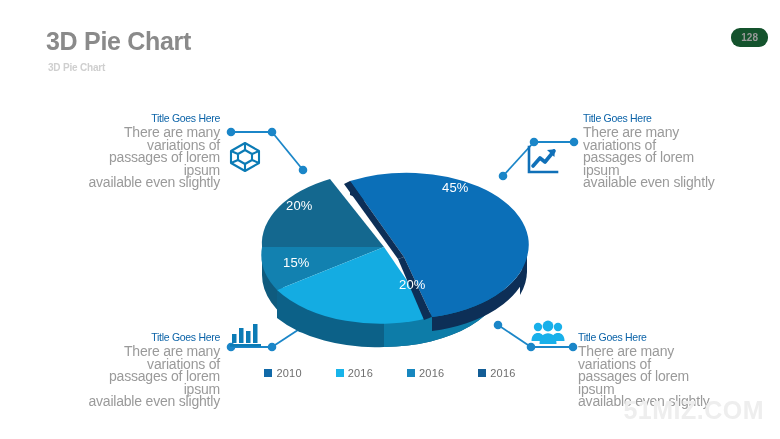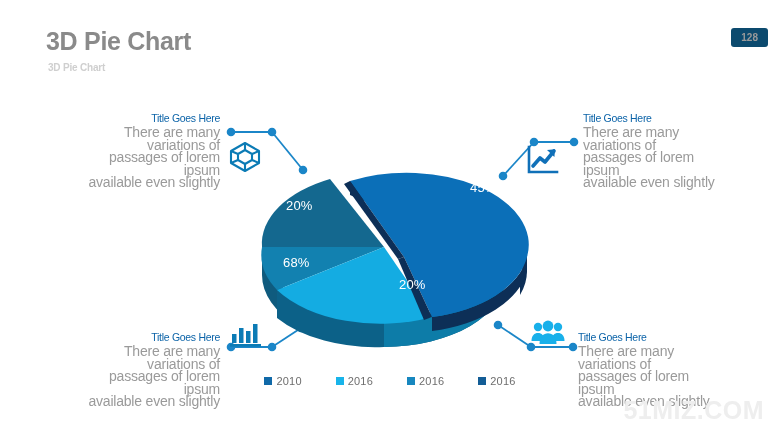--- a/index.html
+++ b/index.html
@@ -17,23 +17,23 @@
     font-size:25px; font-weight:bold; color:#8a8a8a;
     letter-spacing:-0.3px;
   }
   #page-subtitle {
     position:absolute; left:48px; top:62px;
     font-size:10px; font-weight:bold; color:#cfcfcf;
     letter-spacing:-0.2px;
   }
   #page-badge {
     position:absolute; right:12px; top:28px;
-    background:#0c4a6e; color:#9a9a9a;
+    background:#14532d; color:#9a9a9a;
     font-size:10px; font-weight:bold;
-    padding:4px 10px; border-radius:3px;
+    padding:4px 10px; border-radius:9px;
   }
 
   
   #watermark {
     position:absolute; right:16px; bottom:14px;
     font-size:25px; font-weight:bold; color:#eeeeee;
     letter-spacing:0.5px;
   }
 
   
@@ -62,29 +62,29 @@
   #icon-br { left:531px; top:320px; }
 
   
   #artwork { position:absolute; left:0; top:0; width:780px; height:439px; }
 
   
   .pie-label {
     position:absolute; color:#ffffff; font-size:13px;
     font-weight:normal; letter-spacing:0.2px;
   }
-  #lbl-45 { left:442px; top:180px;margin-left:28px; }
+  #lbl-45 { left:442px; top:180px; }
   #lbl-20a{ left:286px; top:198px; }
   #lbl-15 { left:283px; top:255px; }
   #lbl-20b{ left:399px; top:277px; }
 
   
   #legend {
     position:absolute; left:0; right:0; top:367px;
-    display:flex; justify-content:center; gap:34px;margin-top:8px;
+    display:flex; justify-content:center; gap:34px;
   }
   .legend-item { display:flex; align-items:center; gap:4px; }
   .legend-swatch { width:8px; height:8px; display:block; }
   .legend-label { font-size:11px; color:#6e6e6e; letter-spacing:0.2px; }
 </style>
 </head>
 <body>
 
 <div id="page-title">3D Pie Chart</div>
 <div id="page-subtitle">3D Pie Chart</div>
@@ -170,21 +170,21 @@
   </g>
 
   <g>
     <path d="M 404 257 L 350 181 L 344 184 L 398 259 Z" fill="#0d2f57"></path>
     <path d="M 404 257 L 432 317 L 424 320 L 398 259 Z" fill="#0d2f57"></path>
   </g>
 </svg>
 
 <div class="pie-label" id="lbl-45">45%</div>
 <div class="pie-label" id="lbl-20a">20%</div>
-<div class="pie-label" id="lbl-15">68%</div>
+<div class="pie-label" id="lbl-15">15%</div>
 <div class="pie-label" id="lbl-20b">20%</div>
 
 <div class="cicon" id="icon-tl">
   <svg width="34" height="34" viewBox="0 0 34 34" xmlns="http://www.w3.org/2000/svg">
     <g fill="none" stroke="#0b7bb5" stroke-width="2.1" stroke-linejoin="round">
       <path d="M17 3 L31 11 L31 23 L17 31 L3 23 L3 11 Z"></path>
       <path d="M17 10 L24 14 L24 20 L17 24 L10 20 L10 14 Z"></path>
       <line x1="17" y1="3" x2="17" y2="10"></line>
       <line x1="31" y1="11" x2="24" y2="14"></line>
       <line x1="31" y1="23" x2="24" y2="20"></line>

